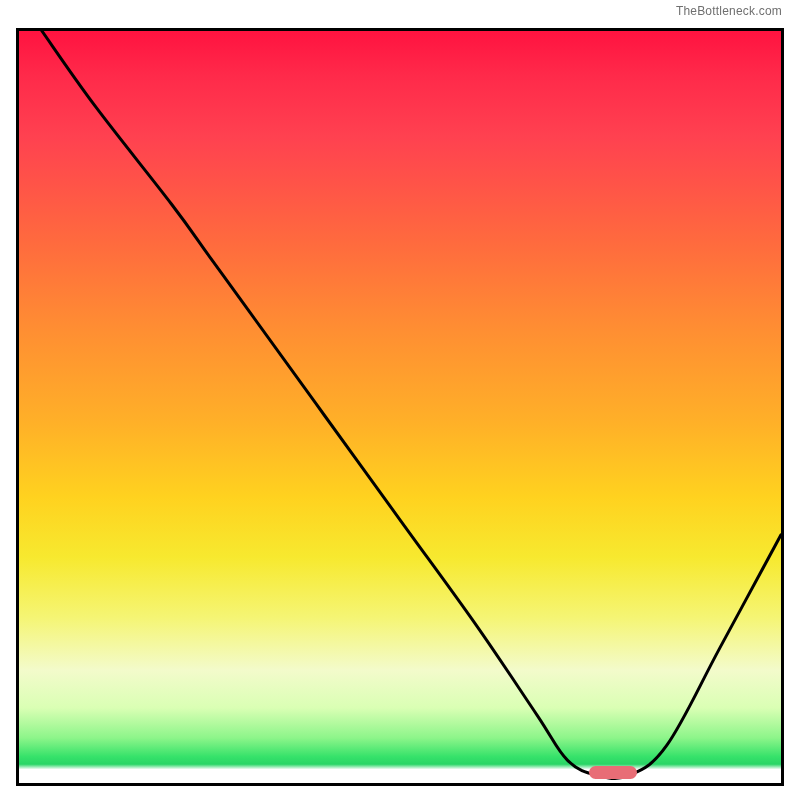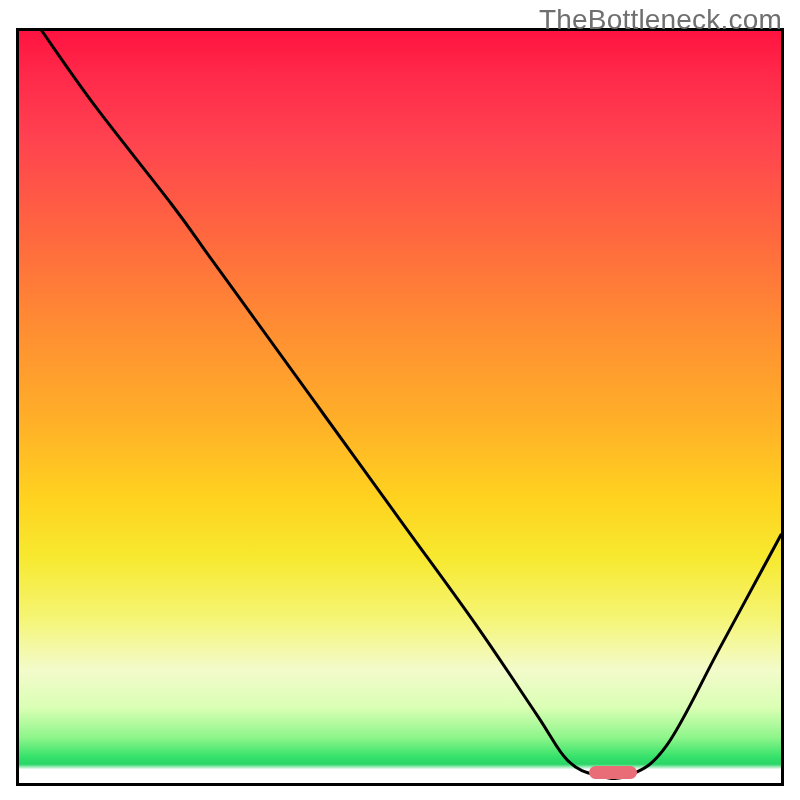--- a/index.html
+++ b/index.html
@@ -14,21 +14,21 @@
   .container {
     position: relative;
     width: 800px;
     height: 800px;
   }
   .watermark {
     position: absolute;
     top: 4px;
     right: 18px;
     color: #6f6f6f;
-    font-size: 28px;
+    font-size: 12px;
     font-weight: 500;
     letter-spacing: 0.2px;
     z-index: 20;
   }
   .plot {
     position: absolute;
     top: 28px;
     left: 16px;
     width: 768px;
     height: 758px;

